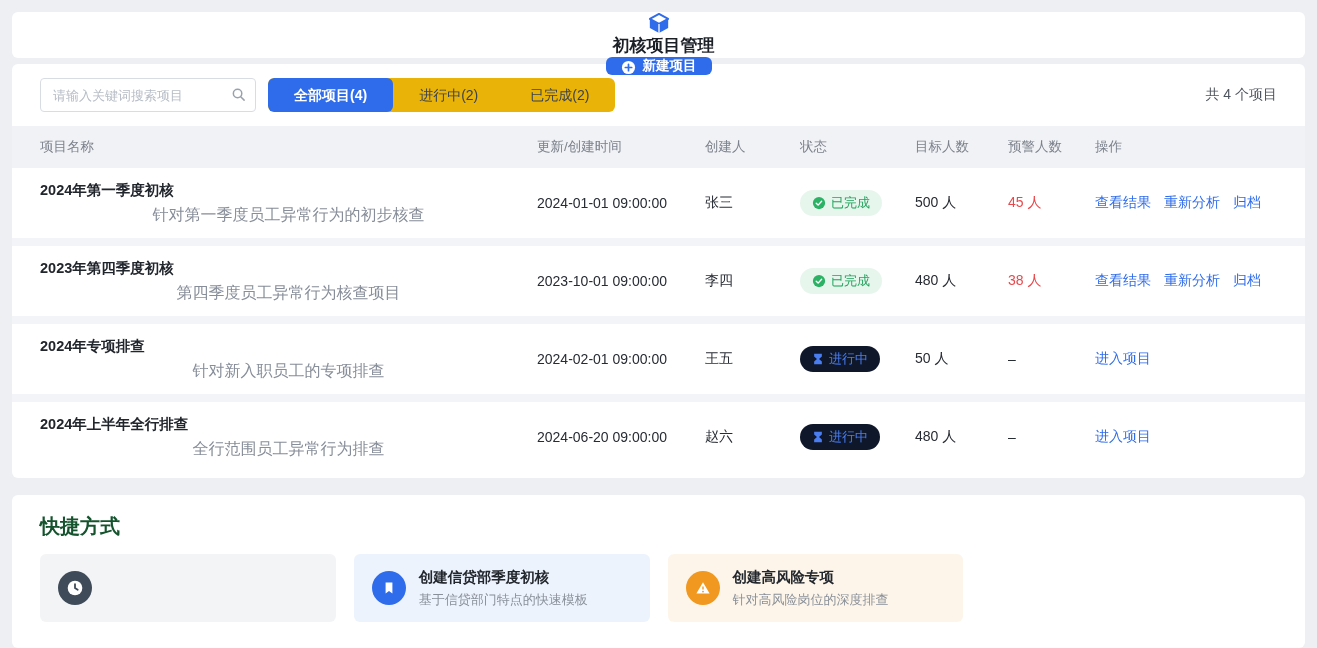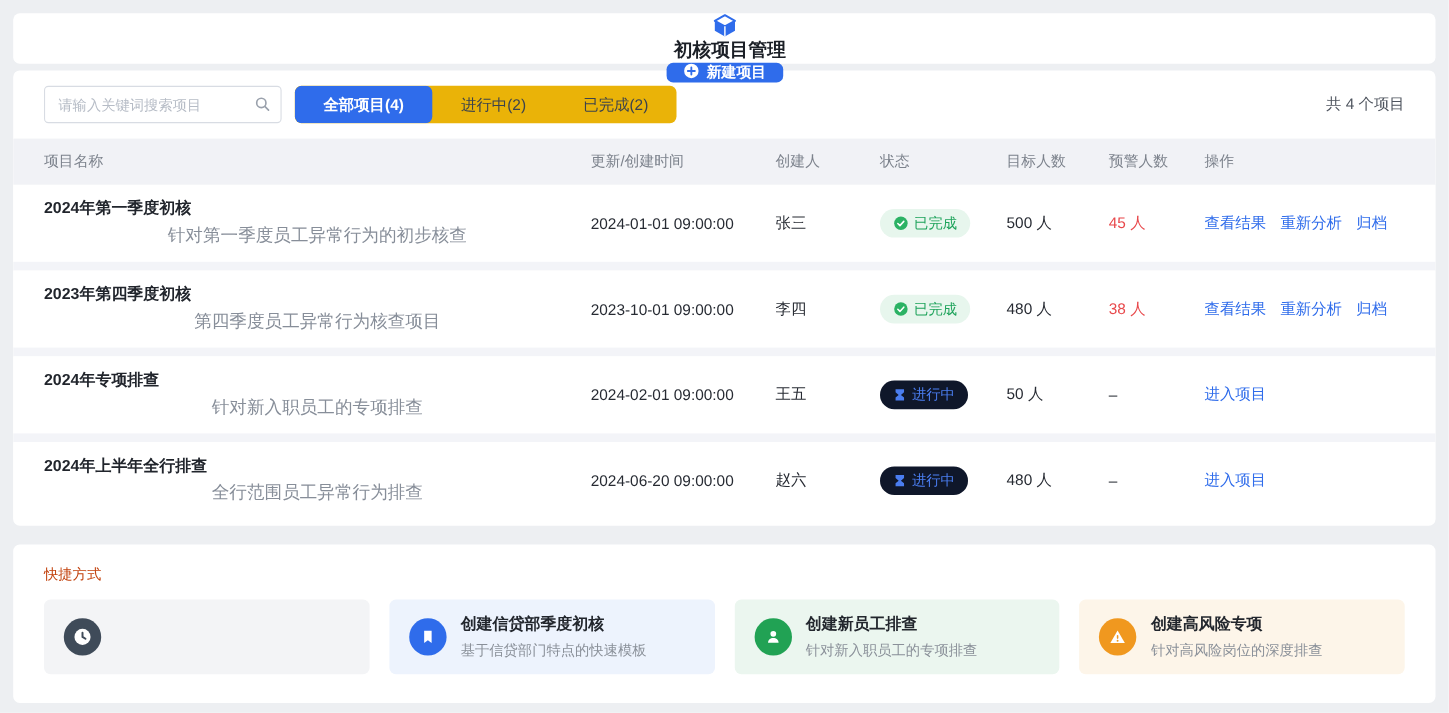--- a/index.html
+++ b/index.html
@@ -19,21 +19,21 @@
     font-family:"Liberation Sans","DejaVu Sans",sans-serif;
     padding:12px;
     overflow:hidden;
   }
   .panel{background:#fff;border-radius:6px;flex-direction:column;}
   
   .titlebar{height:46px;display:flex;align-items:center;padding:0 20px;}
   .titlebar .app-title{font-size:17px;font-weight:bold;color:#1b1f26;margin-left:10px;}
   .spacer{flex:1;}
   .btn-primary{
-    display:inline-flex;align-items:flex-start;gap:7px;
+    display:inline-flex;align-items:flex-end;gap:7px;
     background:var(--blue);color:#fff;border:none;border-radius:6px;
     padding:0 15px;height:32px;font-size:13.5px;font-weight:600;cursor:pointer;
     font-family:inherit;
   }
   
   .main-panel{margin-top:6px;overflow:hidden;padding-bottom:6px;}
   .toolbar{display:flex;align-items:center;gap:12px;padding:14px 28px;}
   .search-box{position:relative;width:216px;}
   .search-box input{
     width:100%;height:34px;border:1px solid #d8dce3;border-radius:4px;
@@ -62,21 +62,21 @@
   .badge{
     display:inline-flex;align-items:center;gap:5px;
     padding:0 12px;height:26px;border-radius:999px;font-size:13px;white-space:nowrap;
   }
   .badge.done{background:#e7f6ed;color:var(--green);}
   .badge.progress{background:#0f172a;color:#4a7df0;}
   .actions{display:flex;gap:13px;}
   .link{color:var(--blue);font-size:14px;cursor:pointer;white-space:nowrap;text-decoration:none;}
   
   .quick-panel{margin-top:17px;padding:18px 28px 26px;}
-  .quick-title{font-size:13px;font-weight:normal;color:#c2410c;margin-bottom:14px;}
+  .quick-title{font-size:20px;font-weight:bold;color:#14532d;margin-bottom:14px;}
   .cards{display:grid;grid-template-columns:repeat(4,1fr);gap:18px;}
   .card{border-radius:6px;padding:16px 18px;display:flex;align-items:center;gap:13px;cursor:pointer;}
   .card .circle{width:34px;height:34px;border-radius:50%;display:flex;align-items:center;justify-content:center;flex:none;}
   .card .c-title{font-size:14.5px;font-weight:bold;color:#22262d;line-height:1;}
   .card .c-desc{font-size:13px;color:#8a9099;margin-top:8px;line-height:1;}
   .card.gray{background:#f3f4f6;}   .card.gray .circle{background:#3f4b59;}
   .card.blue{background:#edf3fd;}   .card.blue .circle{background:var(--blue);}
   .card.green{background:#ebf6ef;}  .card.green .circle{background:#21a254;}
   .card.orange{background:#fdf5e9;} .card.orange .circle{background:#f0981f;}
 </style>
@@ -260,32 +260,20 @@
         <svg width="16" height="16" viewBox="0 0 16 16" fill="#ffffff">
             <path d="M4.6 2.4h6.8V13.6L8 11 4.6 13.6z"></path>
           </svg>
       </span>
       <span>
         <div class="c-title">创建信贷部季度初核</div>
         <div class="c-desc">基于信贷部门特点的快速模板</div>
       </span>
     </div>
 
-    <div class="card green">
-      <span class="circle">
-        <svg width="16" height="16" viewBox="0 0 16 16" fill="#ffffff">
-            <circle cx="8" cy="5.2" r="2.6"></circle>
-            <path d="M3.2 13.4c0-2.6 2.1-4.3 4.8-4.3s4.8 1.7 4.8 4.3z"></path>
-          </svg>
-      </span>
-      <span>
-        <div class="c-title">创建新员工排查</div>
-        <div class="c-desc">针对新入职员工的专项排查</div>
-      </span>
-    </div>
 
     <div class="card orange">
       <span class="circle">
         <svg width="16" height="16" viewBox="0 0 16 16">
             <path d="M8 2.2 14.6 13.6H1.4z" fill="#ffffff"></path>
             <rect x="7.3" y="6.2" width="1.4" height="3.6" rx="0.7" fill="#f0981f"></rect>
             <circle cx="8" cy="11.6" r="0.9" fill="#f0981f"></circle>
           </svg>
       </span>
       <span>

